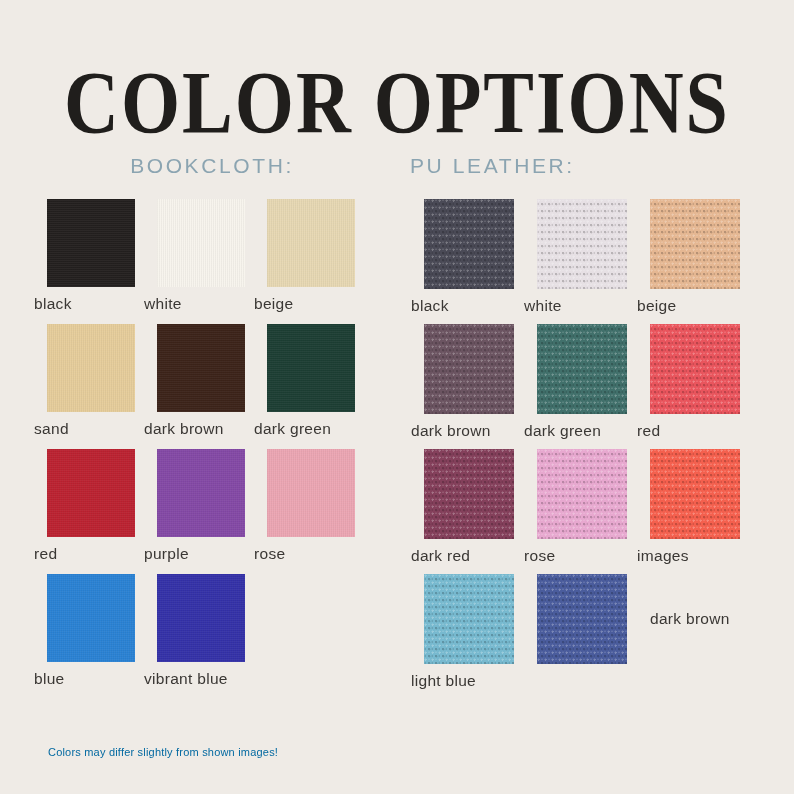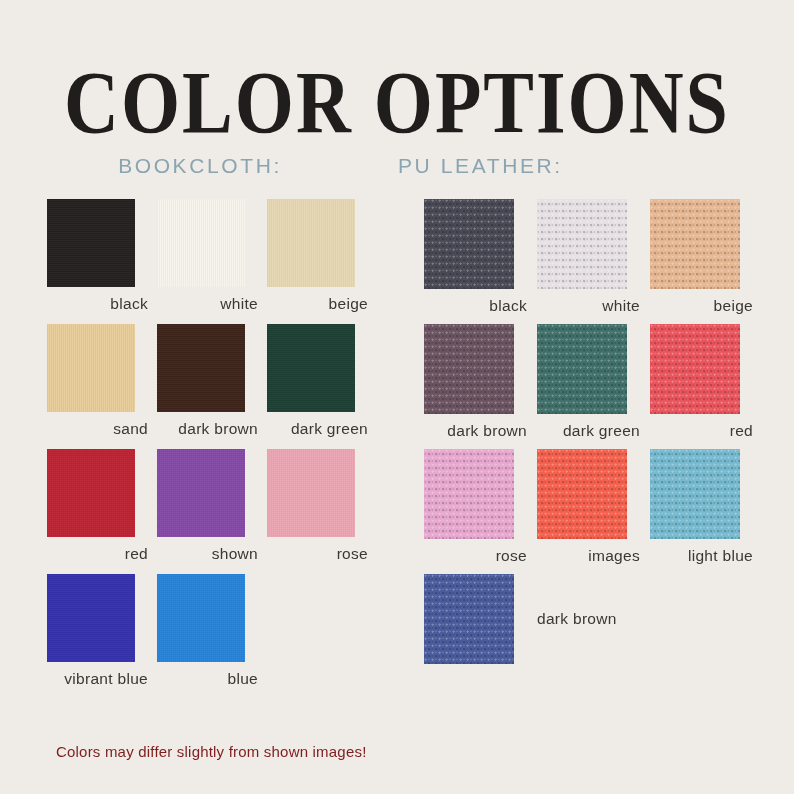--- a/index.html
+++ b/index.html
@@ -37,20 +37,21 @@
   .col-header {
     position: absolute;
     top: 154px;
     font-family: "Liberation Sans", sans-serif;
     font-size: 21px;
     line-height: 24px;
     font-weight: 400;
     color: #8ba4b1;
     letter-spacing: 2.6px;
     white-space: nowrap;
+    padding-left: 12px;
   }
   .col-header.bookcloth { left: 0; width: 400px; text-align: center; }
   .col-header.leather   { left: 398px; width: 396px; text-align: left; }
 
   
   .grid {
     position: absolute;
     display: grid;
     grid-auto-rows: 125px;
   }
@@ -94,47 +95,47 @@
     background-image:
       repeating-linear-gradient(0deg, rgba(255,255,255,0.045) 0px, rgba(255,255,255,0.045) 1px, transparent 1px, transparent 2px),
       repeating-linear-gradient(90deg, rgba(0,0,0,0.045) 0px, rgba(0,0,0,0.045) 1px, transparent 1px, transparent 2px);
   }
 
   .swatch-label {
     position: absolute;
     left: -13px;
     width: calc(100% + 26px);
     top: 96px;
-    text-align: right;
+    text-align: left;
     font-family: "Liberation Sans", sans-serif;
     font-size: 15.5px;
     line-height: 18px;
     color: #3a3734;
     letter-spacing: 0.3px;
     white-space: nowrap;
   }
   .grid.leather .swatch-label { top: 98px; }
 
   
   .cell.label-right .swatch-label {
     left: 113px;
     width: 180px;
     top: 36px;
     text-align: left;
   }
 
   
   .footer-note {
     position: absolute;
-    left: 56px;
+    left: 48px;
     top: 742px;
     font-family: "Liberation Sans", sans-serif;
-    font-size: 15px;
+    font-size: 11px;
     line-height: 20px;
-    color: #7f1d1d;
+    color: #0369a1;
     letter-spacing: 0.2px;
     white-space: nowrap;
   }
 </style>
 </head>
 <body>
 
 <div class="title">COLOR OPTIONS</div>
 
 <div class="col-header bookcloth">BOOKCLOTH:</div>
@@ -164,34 +165,34 @@
     <div class="cell">
       <div class="swatch woven" style="background-color: rgb(28, 62, 51);"></div>
       <div class="swatch-label">dark green</div>
     </div>
     <div class="cell">
       <div class="swatch woven" style="background-color: rgb(188, 34, 49);"></div>
       <div class="swatch-label">red</div>
     </div>
     <div class="cell">
       <div class="swatch woven" style="background-color: rgb(132, 73, 166);"></div>
-      <div class="swatch-label">shown</div>
+      <div class="swatch-label">purple</div>
     </div>
     <div class="cell">
       <div class="swatch woven" style="background-color: rgb(236, 166, 179);"></div>
       <div class="swatch-label">rose</div>
     </div>
     <div class="cell">
+      <div class="swatch woven" style="background-color: rgb(42, 130, 212);"></div>
+      <div class="swatch-label">blue</div>
+    </div>
+    <div class="cell">
       <div class="swatch woven" style="background-color: rgb(52, 49, 168);"></div>
       <div class="swatch-label">vibrant blue</div>
     </div>
-    <div class="cell">
-      <div class="swatch woven" style="background-color: rgb(42, 130, 212);"></div>
-      <div class="swatch-label">blue</div>
-    </div>
   </div>
 <div class="grid leather" id="grid-leather">
     <div class="cell">
       <div class="swatch pebbled" style="background-color: rgb(74, 74, 86);"></div>
       <div class="swatch-label">black</div>
     </div>
     <div class="cell">
       <div class="swatch pebbled" style="background-color: rgb(230, 224, 228);"></div>
       <div class="swatch-label">white</div>
     </div>
@@ -203,20 +204,24 @@
       <div class="swatch pebbled" style="background-color: rgb(107, 84, 97);"></div>
       <div class="swatch-label">dark brown</div>
     </div>
     <div class="cell">
       <div class="swatch pebbled" style="background-color: rgb(65, 112, 107);"></div>
       <div class="swatch-label">dark green</div>
     </div>
     <div class="cell">
       <div class="swatch pebbled" style="background-color: rgb(233, 85, 93);"></div>
       <div class="swatch-label">red</div>
+    </div>
+    <div class="cell">
+      <div class="swatch pebbled" style="background-color: rgb(132, 64, 91);"></div>
+      <div class="swatch-label">dark red</div>
     </div>
     <div class="cell">
       <div class="swatch pebbled" style="background-color: rgb(231, 168, 207);"></div>
       <div class="swatch-label">rose</div>
     </div>
     <div class="cell">
       <div class="swatch pebbled" style="background-color: rgb(244, 96, 78);"></div>
       <div class="swatch-label">images</div>
     </div>
     <div class="cell">

